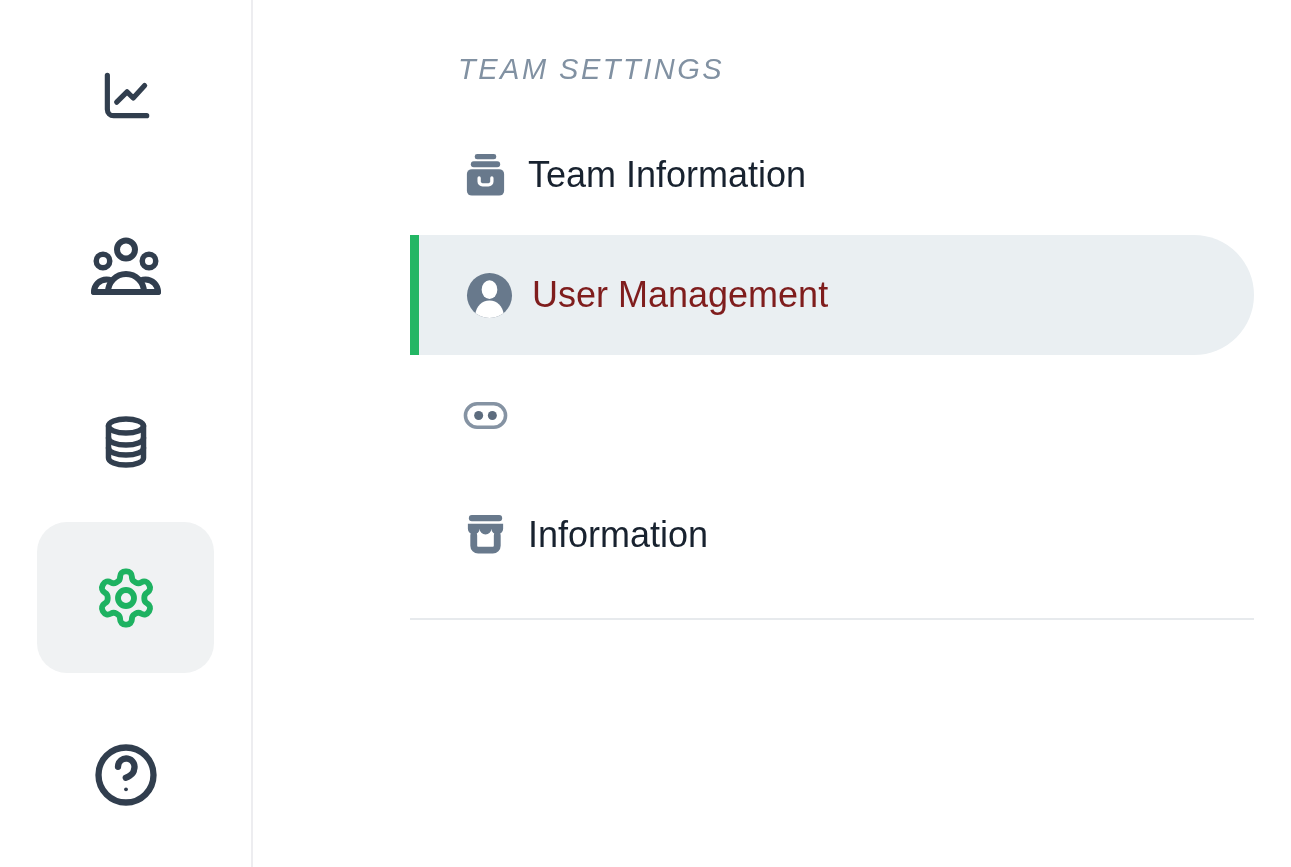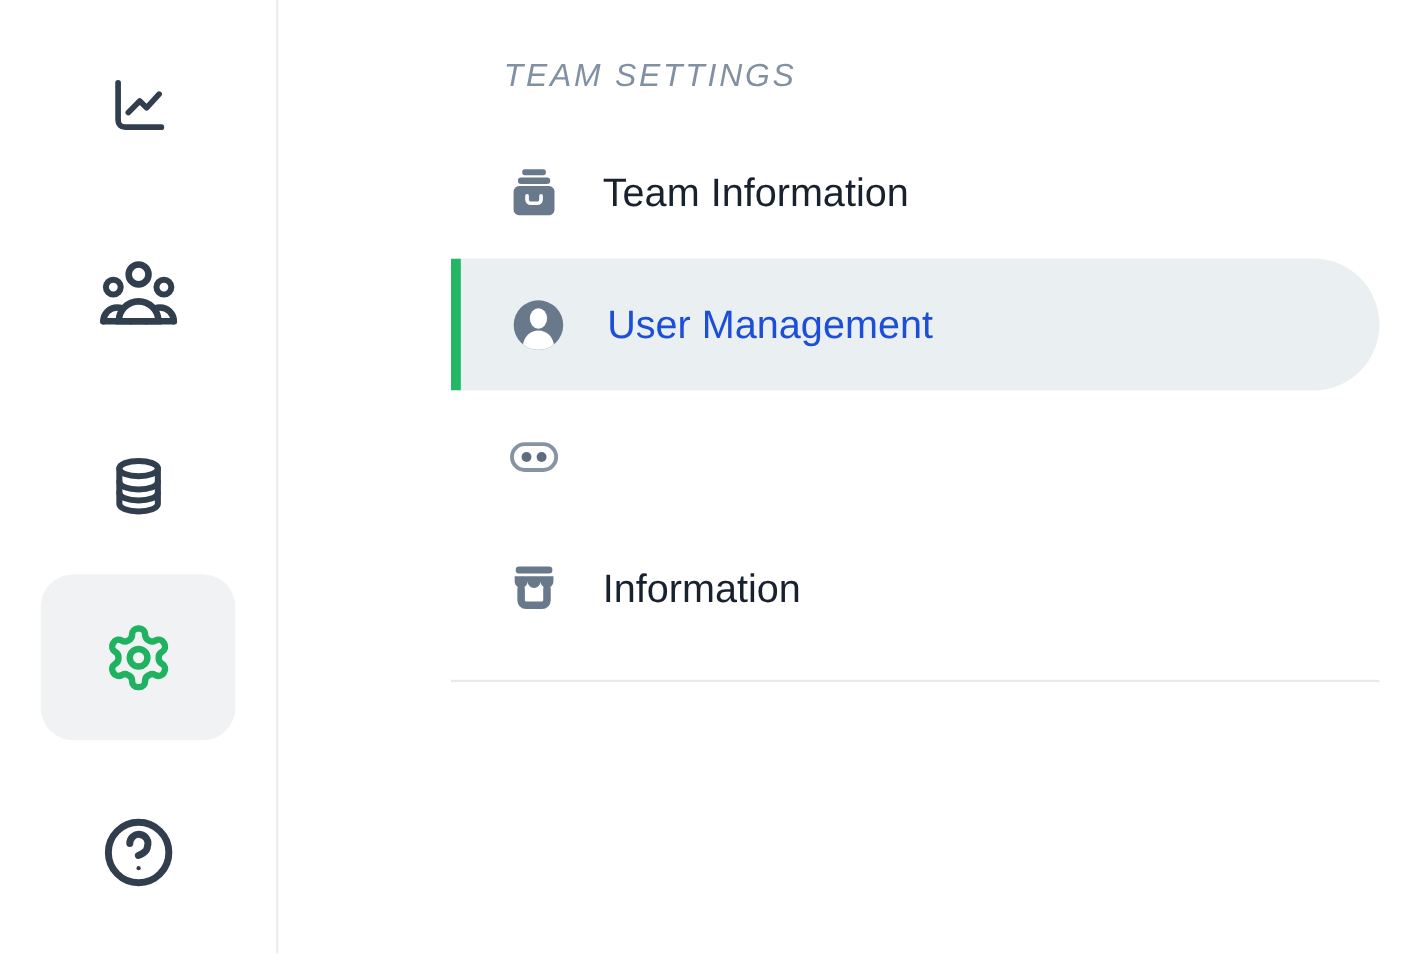--- a/index.html
+++ b/index.html
@@ -28,22 +28,22 @@
     position: absolute; left: 410px; width: 844px; height: 120px;
     display: flex; align-items: center; padding-left: 50px; cursor: pointer;
   }
   .menu-row.active {
     background: #eaeff2;
     border-left: 9px solid #23b664;
     border-radius: 0 61px 61px 0;
     padding-left: 45px;
   }
   .menu-icon { width: 50px; height: 50px; display: flex; align-items: center; justify-content: center; flex: 0 0 50px; }
-  .menu-label { margin-left: 38px; font-size: 36px; color: #18222f; font-weight: 400; }
-  .menu-row.active .menu-label { color: #1d4ed8; }
+  .menu-label { margin-left: 18px; font-size: 36px; color: #18222f; font-weight: 400; }
+  .menu-row.active .menu-label { color: #7f1d1d; }
 
   .divider {
     position: absolute; left: 410px; top: 618px; width: 844px; height: 2px;
     background: #e7eaed;
   }
 </style>
 </head>
 <body>
 
 <nav class="rail">

